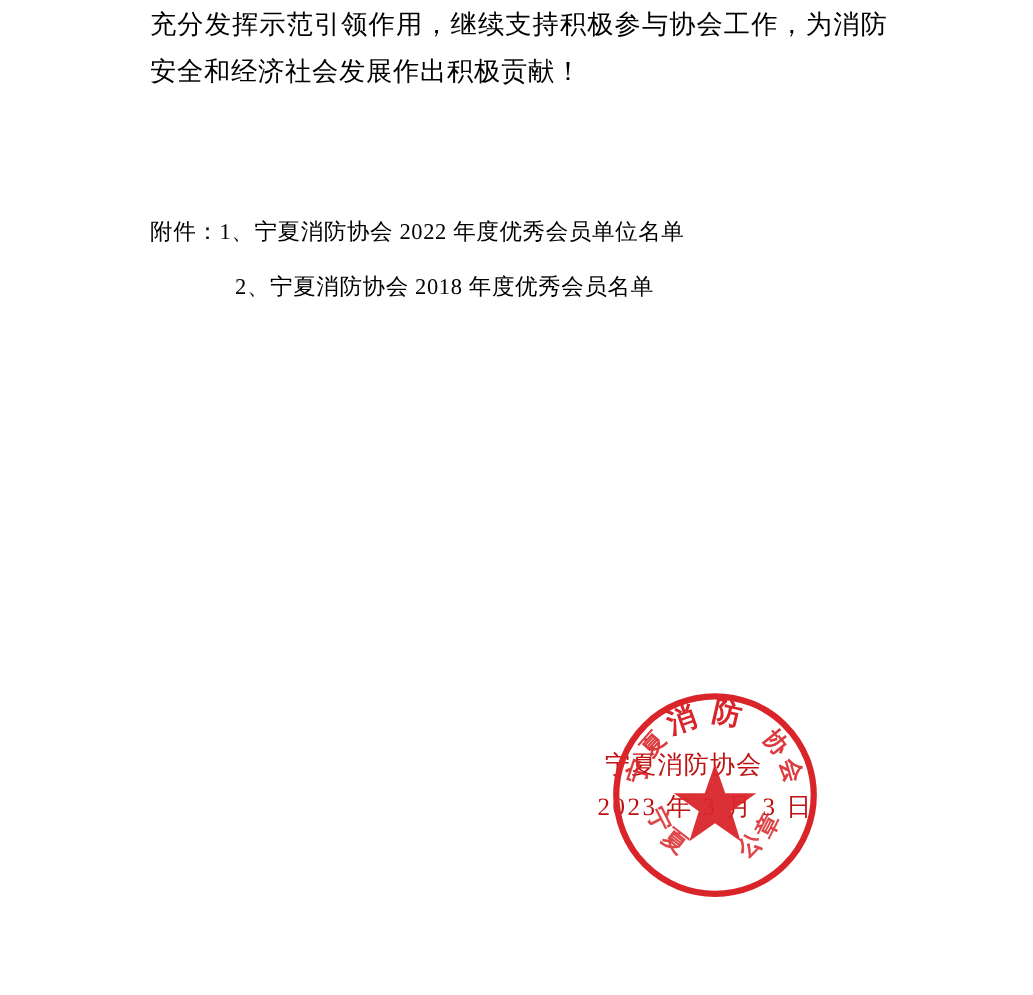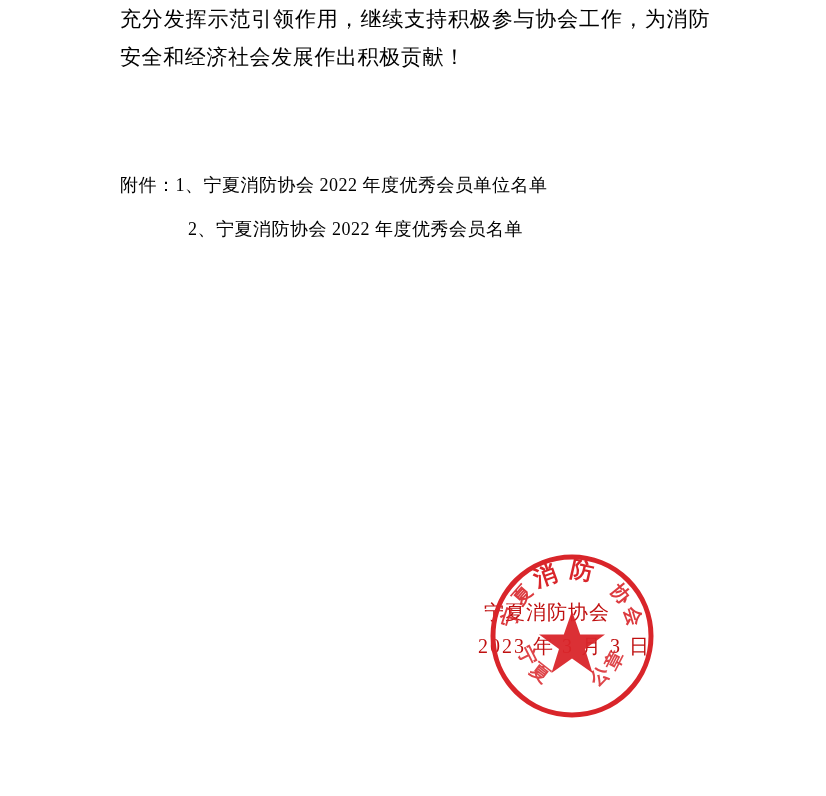--- a/index.html
+++ b/index.html
@@ -88,21 +88,21 @@
 <body>
 
 <div class="page">
 
   <div class="body-text">
     <p>充分发挥示范引领作用，继续支持积极参与协会工作，为消防安全和经济社会发展作出积极贡献！</p>
   </div>
 
   <div class="attachments">
     <div class="line">附件：1、宁夏消防协会 2022 年度优秀会员单位名单</div>
-    <div class="line indent">2、宁夏消防协会 2022 年度优秀会员名单</div>
+    <div class="line indent">2、宁夏消防协会 2018 年度优秀会员名单</div>
   </div>
 
   <div class="signature-block">
     <div class="org">宁夏消防协会</div>
     <div class="date">2023 年 3 月 3 日</div>
   </div>
 
   <div class="seal">
     <svg width="166" height="166" viewBox="0 0 166 166" xmlns="http://www.w3.org/2000/svg">
       <defs>

